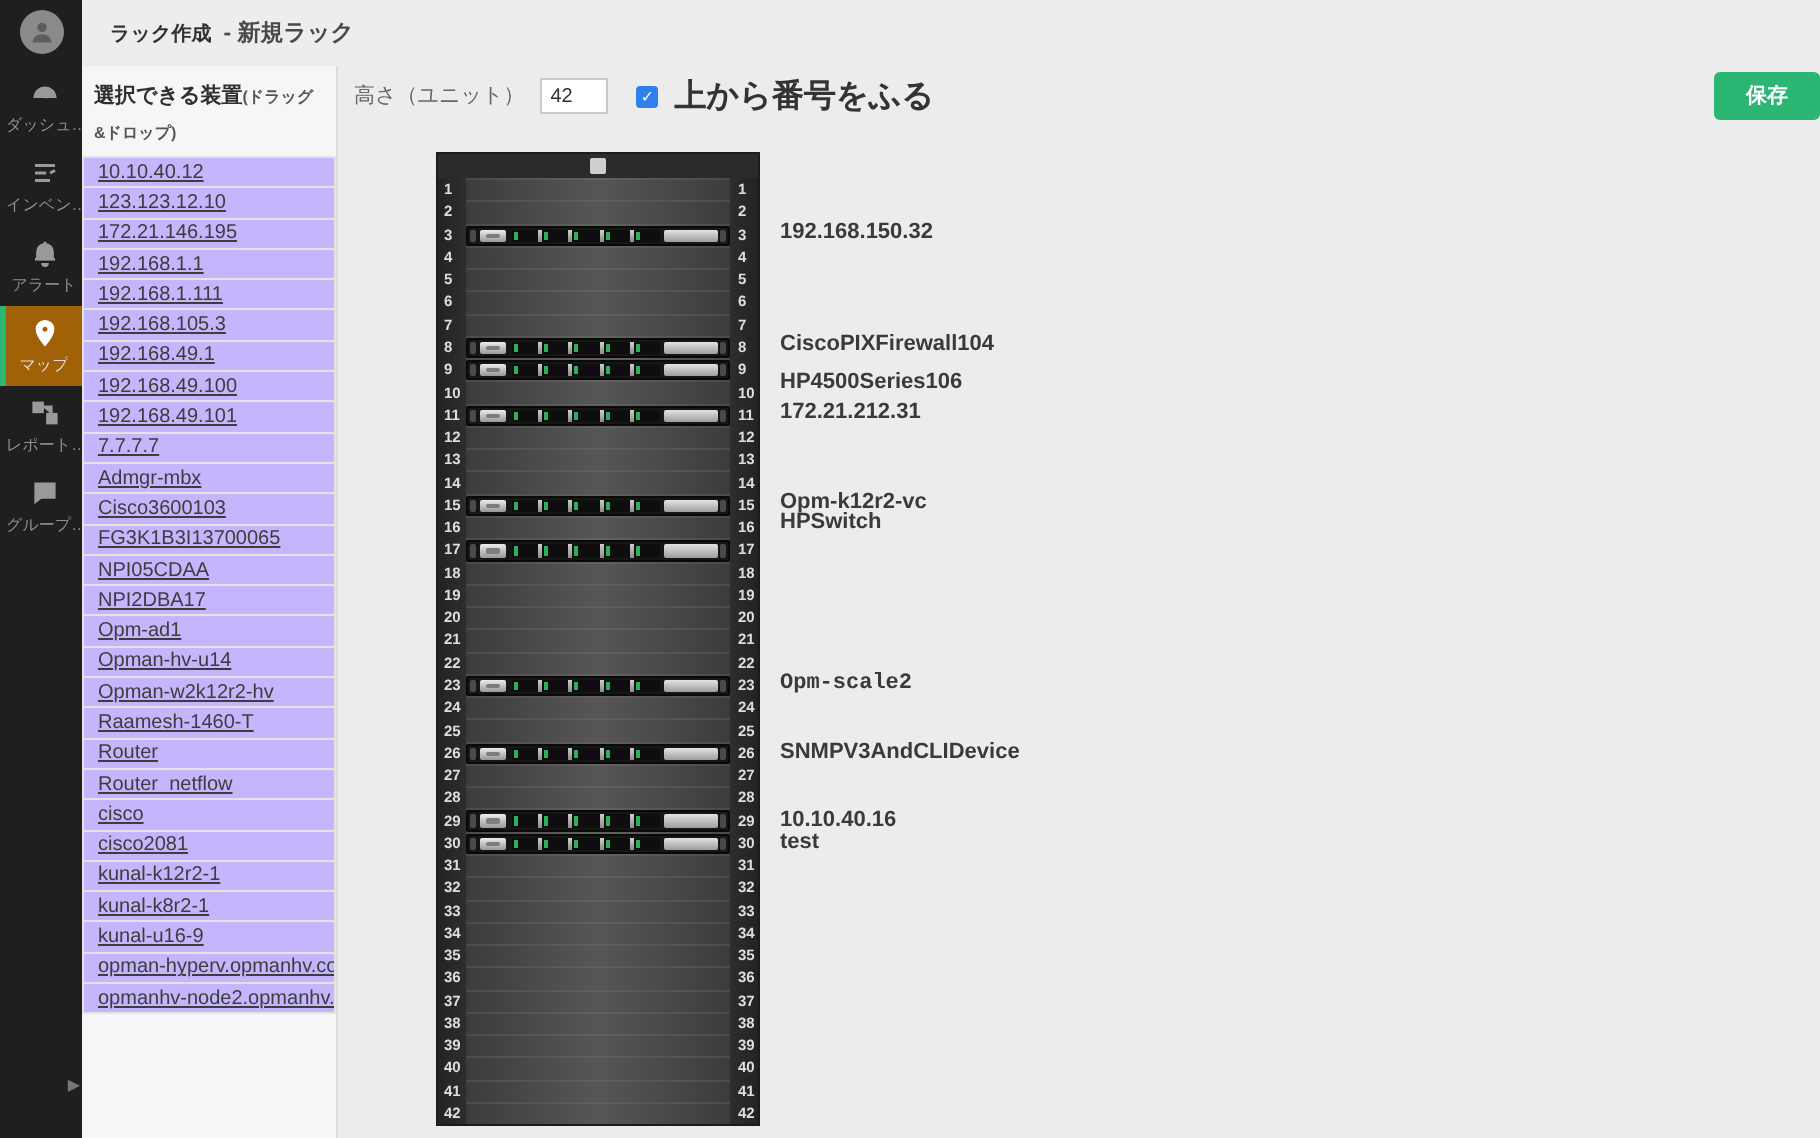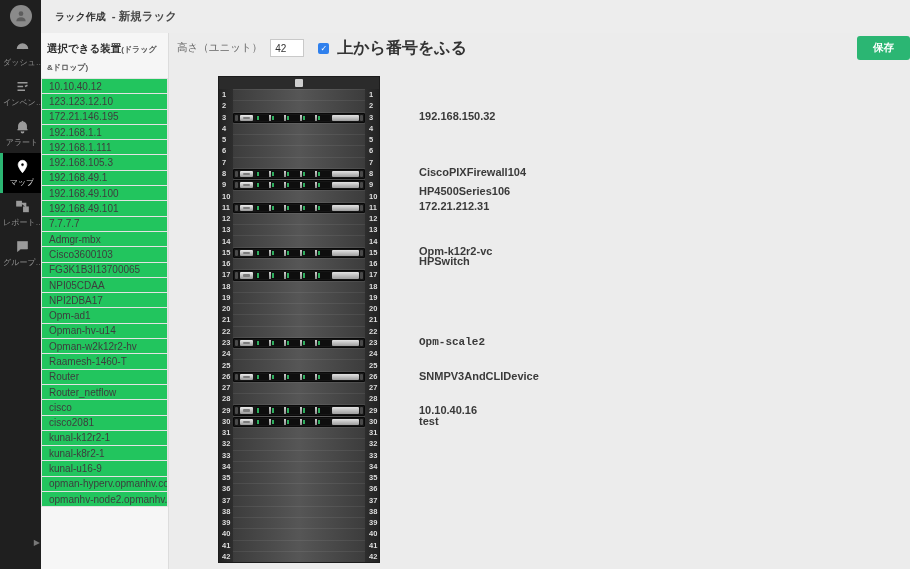--- a/index.html
+++ b/index.html
@@ -9,35 +9,35 @@
   
   .sidebar { position:absolute; left:0; top:0; width:41px; height:569px; background:#1f1f1f; z-index:30; }
   .avatar { width:22px; height:22px; border-radius:50%; background:#8a8a8a; margin:5px auto 6px;
     display:flex; align-items:center; justify-content:center; overflow:hidden; }
   .avatar svg { width:14px; height:14px; fill:#5d5d5d; }
   .sb-item { width:41px; padding:6px 0 5px; display:flex; flex-direction:column; align-items:center; gap:3px;
     cursor:pointer; border-left:3px solid transparent; }
   .sb-item .ic { width:15px; height:15px; display:flex; align-items:center; justify-content:center; }
   .sb-item .ic svg { width:15px; height:15px; fill:#9a9a9a; stroke:#9a9a9a; }
   .sb-item .lbl { font-size:8px; color:#8f8f8f; max-width:38px; white-space:nowrap; overflow:hidden; }
-  .sb-item.active { background:#000000; border-left:3px solid var(--accent,#2bb673); }
+  .sb-item.active { background:#a16207; border-left:3px solid var(--accent,#2bb673); }
   .sb-item.active .ic svg { fill:#ffffff; stroke:#ffffff; }
   .sb-item.active .lbl { color:#ddd; }
   .sb-bottom { position:absolute; bottom:4px; left:0; width:41px; }
   .expand-arrow { position:absolute; right:1px; bottom:22px; color:#777; font-size:8px; cursor:pointer; }
 
   
   .panel { position:absolute; left:41px; top:33px; width:128px; bottom:0; background:#f6f6f6;
     border-right:1px solid #dcdcdc; z-index:20; }
   .panel-header { padding:5px 6px 4px; color:#2f2f2f; }
   .panel-header .ph-main { font-size:10.5px; font-weight:bold; }
   .panel-header .ph-hint { font-size:8px; font-weight:bold; color:#555; }
-  .device-row { height:15.3px; background:#22c55e; border:1px solid #e3e3e3; border-top:none;
+  .device-row { height:15.3px; background:#c4b5fd; border:1px solid #e3e3e3; border-top:none;
     font-size:10px; color:#3d3d3d; display:flex; align-items:center; padding-left:7px;
-    cursor:grab; white-space:nowrap; overflow:hidden; }
+    cursor:grab; white-space:nowrap; overflow:hidden;text-decoration:underline; }
   .device-rows { border-top:1px solid #e3e3e3; }
 
   
   .titlebar { position:absolute; left:41px; top:0; right:0; height:33px; background:#ededed;
     display:flex; align-items:center; padding-left:14px; z-index:10; }
   .title-main { font-size:10px; font-weight:bold; color:#333; }
   .title-sub { font-size:11.5px; font-weight:bold; color:#4a4a4a; margin-left:6px; }
   .close-x { position:absolute; right:12px; top:6px; font-size:17px; color:#b5b5b5; cursor:pointer;
     font-weight:normal; line-height:20px; }
 
@@ -75,21 +75,21 @@
     border-radius:1px; position:relative; }
   .server .odd::after { content:""; position:absolute; left:3px; right:3px; top:2px; bottom:2px;
     background:#7d7d7d; border-radius:1px; }
   .server .bays { flex:1; display:flex; gap:2px; background:linear-gradient(#cfcfcf,#8b8b8b); margin:0 2px; }
   .server .bay { flex:1; background:#0e0e0e; position:relative; }
   .server .bay::before { content:""; position:absolute; left:1px; top:1px; bottom:1px; width:2px;
     background:#2fae5e; }
   .server .panel-blank { width:27px; background:linear-gradient(#e3e3e3,#9d9d9d); border-radius:1px; margin-right:1px; }
 
   
-  .rack-labels { position:absolute; left:390px; top:0; width:320px; height:482px; z-index:6; pointer-events:none;margin-left:29px; }
+  .rack-labels { position:absolute; left:390px; top:0; width:320px; height:482px; z-index:6; pointer-events:none; }
   .device-label { position:absolute; font-size:11px; font-weight:600; color:#3a3a3a; line-height:13px; white-space:nowrap; }
 </style>
 </head>
 <body>
 
 <div class="titlebar">
   <span class="title-main">ラック作成</span>
   <span class="title-sub">- 新規ラック</span>
 </div>
 <span class="close-x">✕</span>

